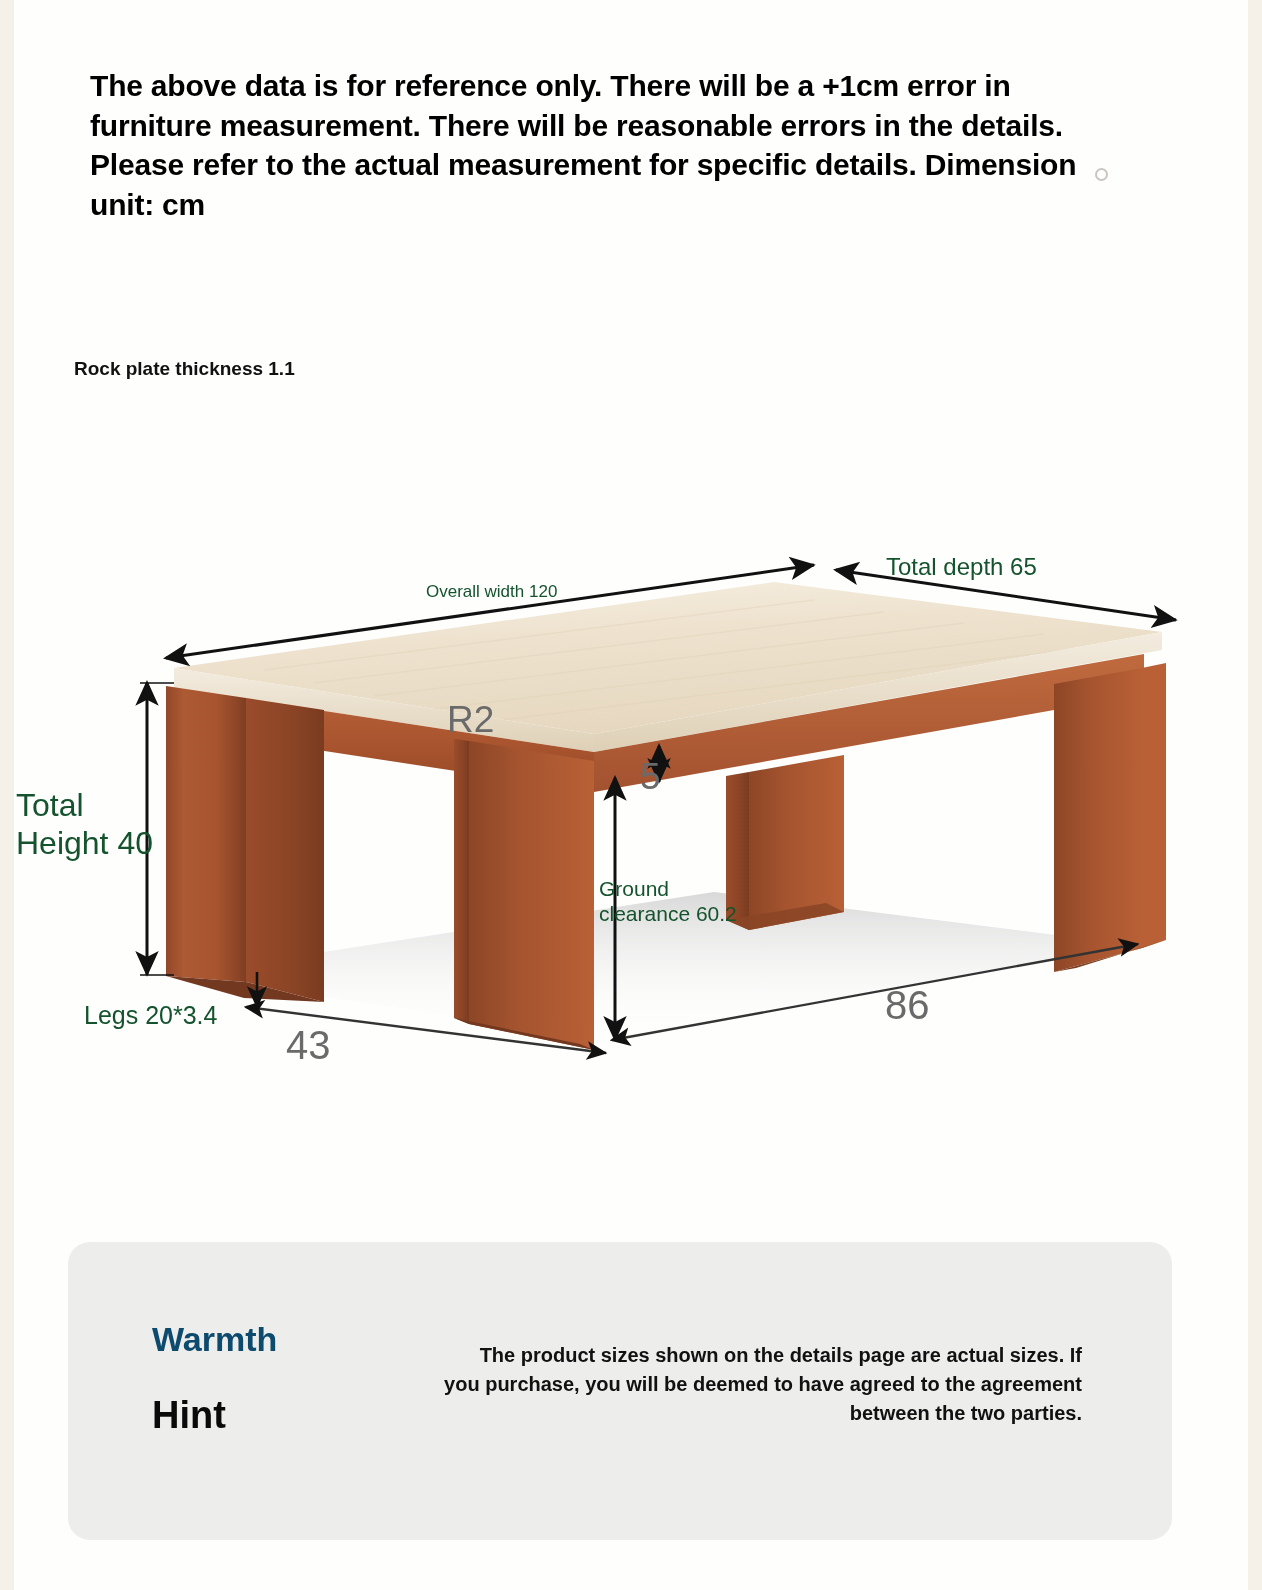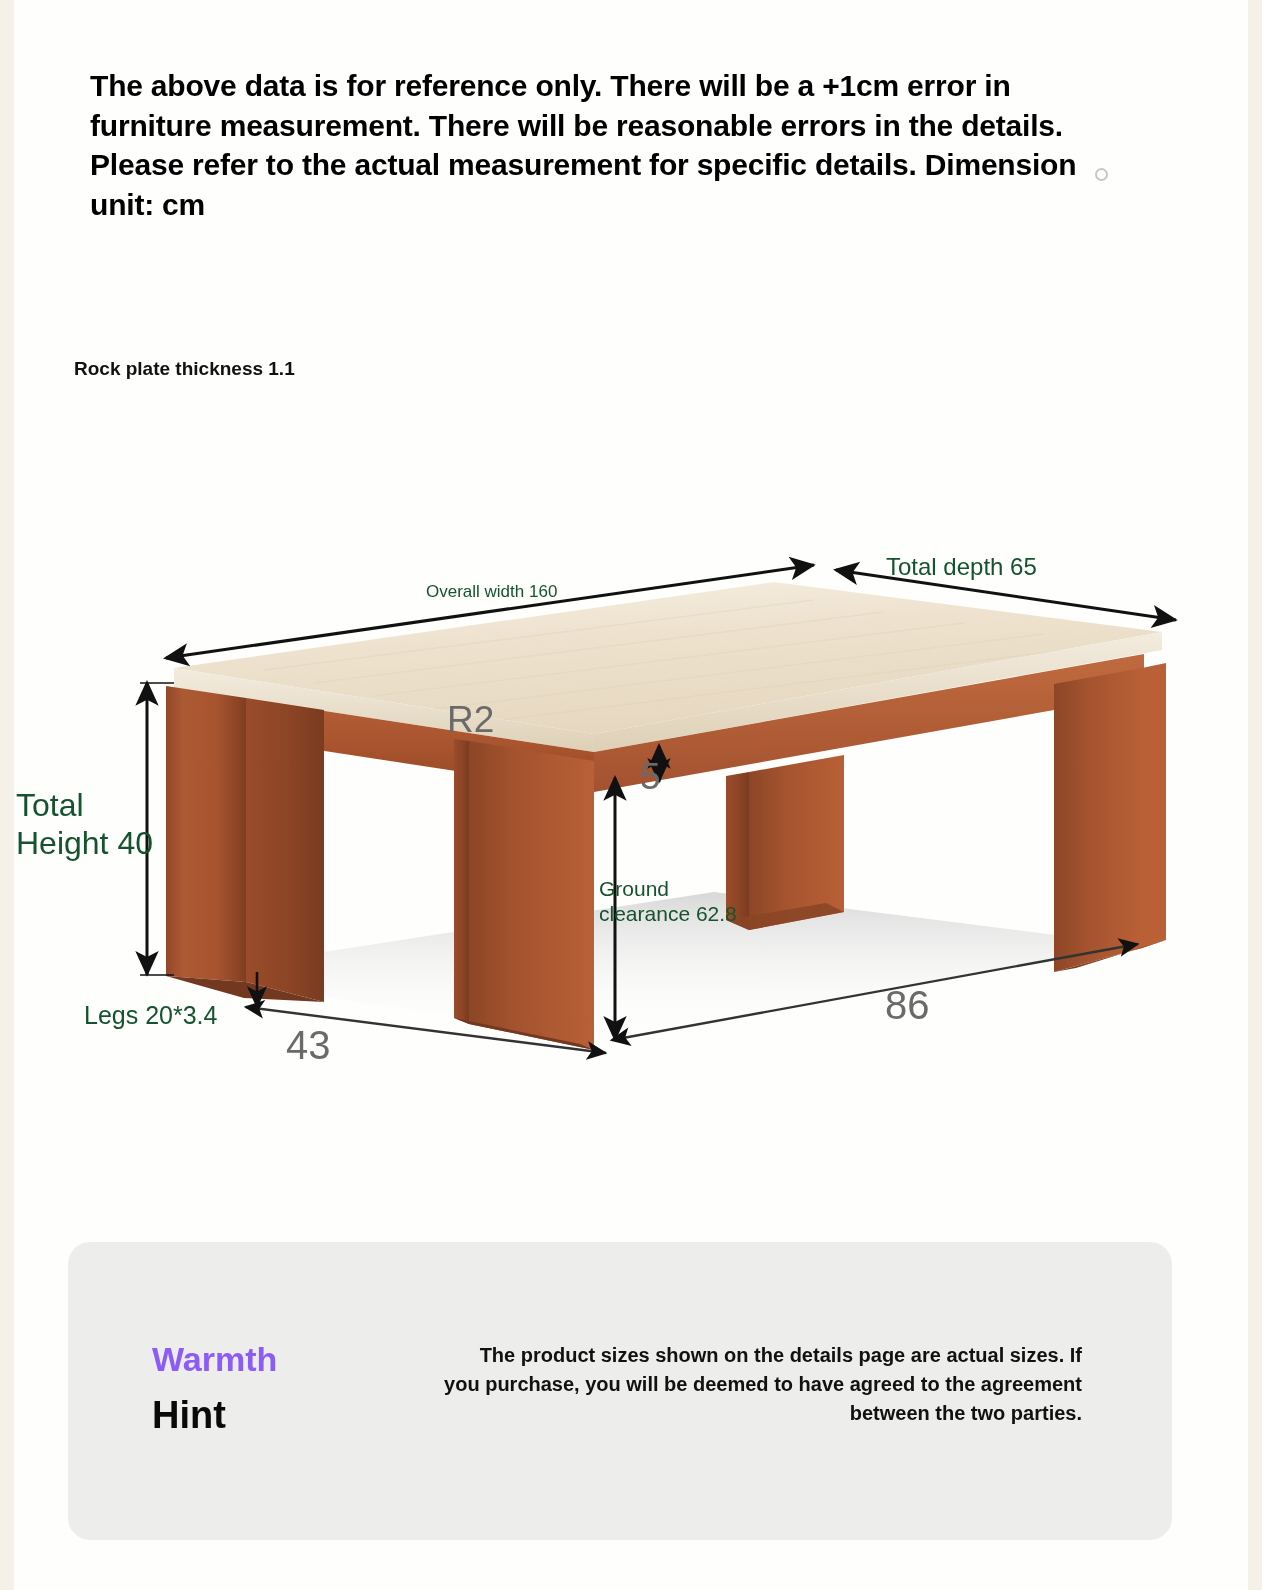--- a/index.html
+++ b/index.html
@@ -119,22 +119,21 @@
     height: 298px;
     background: #ededeb;
     border-radius: 22px;
   }
   .hint-warmth {
     position: absolute;
     left: 84px;
     top: 78px;
     font-size: 34px;
     font-weight: bold;
-    color: #8b5cf6;
-    margin-top: 20px;
+    color: #0c4a6e;
   }
   .hint-hint {
     position: absolute;
     left: 84px;
     top: 152px;
     font-size: 38px;
     font-weight: bold;
     color: #0a0a0a;
     text-align: center;
   }
@@ -263,31 +262,31 @@
 
       <line x1="601" y1="258" x2="601" y2="520" stroke="#111111" stroke-width="3" marker-start="url(#arrTail)" marker-end="url(#arrHead)"></line>
 
       <line x1="232" y1="487" x2="592" y2="533" stroke="#333333" stroke-width="2.4" marker-start="url(#arrTail)" marker-end="url(#arrHead)"></line>
 
       <line x1="598" y1="520" x2="1124" y2="424" stroke="#333333" stroke-width="2.4" marker-start="url(#arrTail)" marker-end="url(#arrHead)"></line>
 
       <line x1="243" y1="452" x2="243" y2="487" stroke="#111111" stroke-width="2.6" marker-end="url(#arrHead)"></line>
     </svg>
 
-    <div class="dim-label lbl-width">Overall width 160</div>
+    <div class="dim-label lbl-width">Overall width 120</div>
 
     <div class="dim-label lbl-depth">Total depth 65</div>
 
     <div class="dim-label lbl-height">Total
 Height 40</div>
 
     <div class="dim-label lbl-legs">Legs 20*3.4</div>
 
     <div class="dim-label lbl-clearance">Ground
-clearance 62.8</div>
+clearance 60.2</div>
 
     <div class="dim-num lbl-r2">R2</div>
 
     <div class="dim-num lbl-five">5</div>
 
     <div class="dim-num lbl-fortythree">43</div>
 
     <div class="dim-num lbl-ninety8">86</div>
   </div>
 

